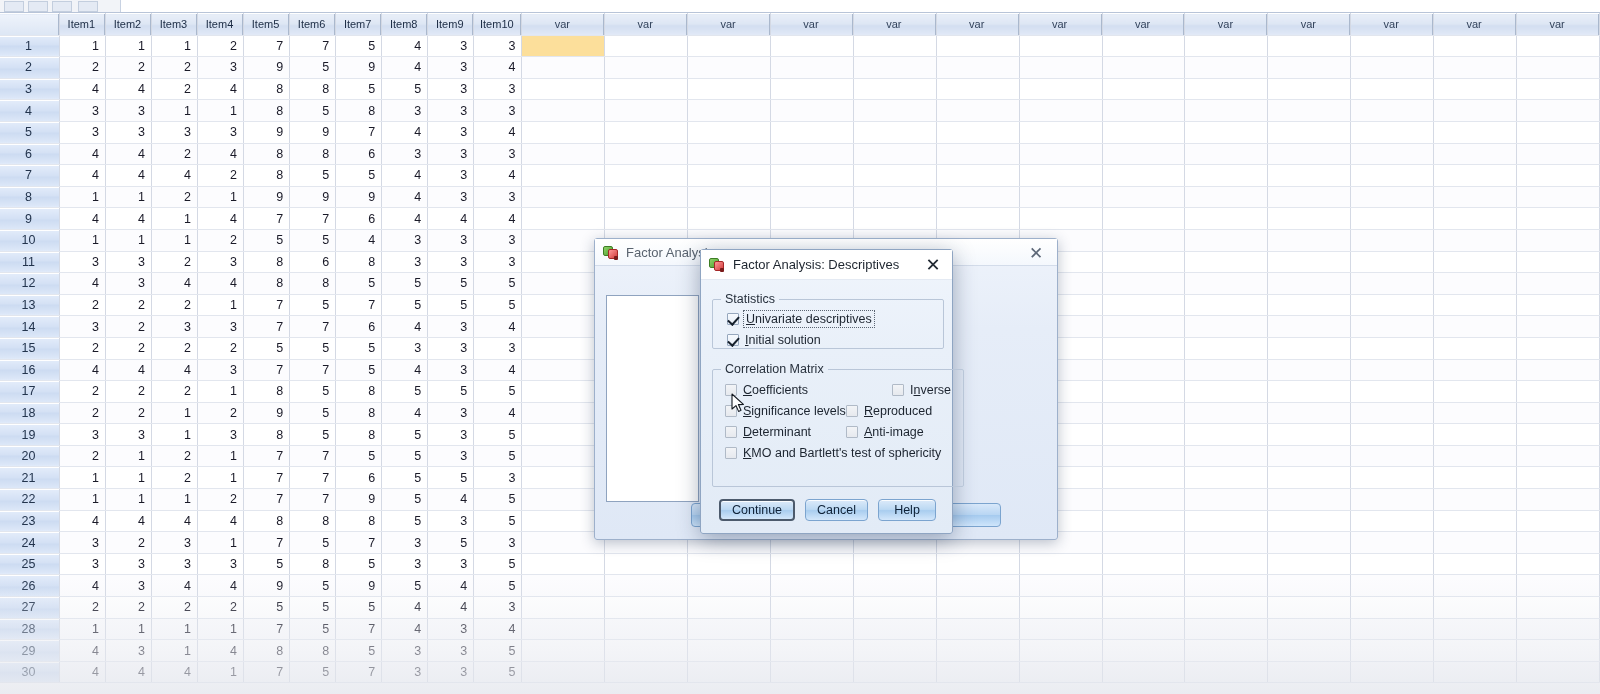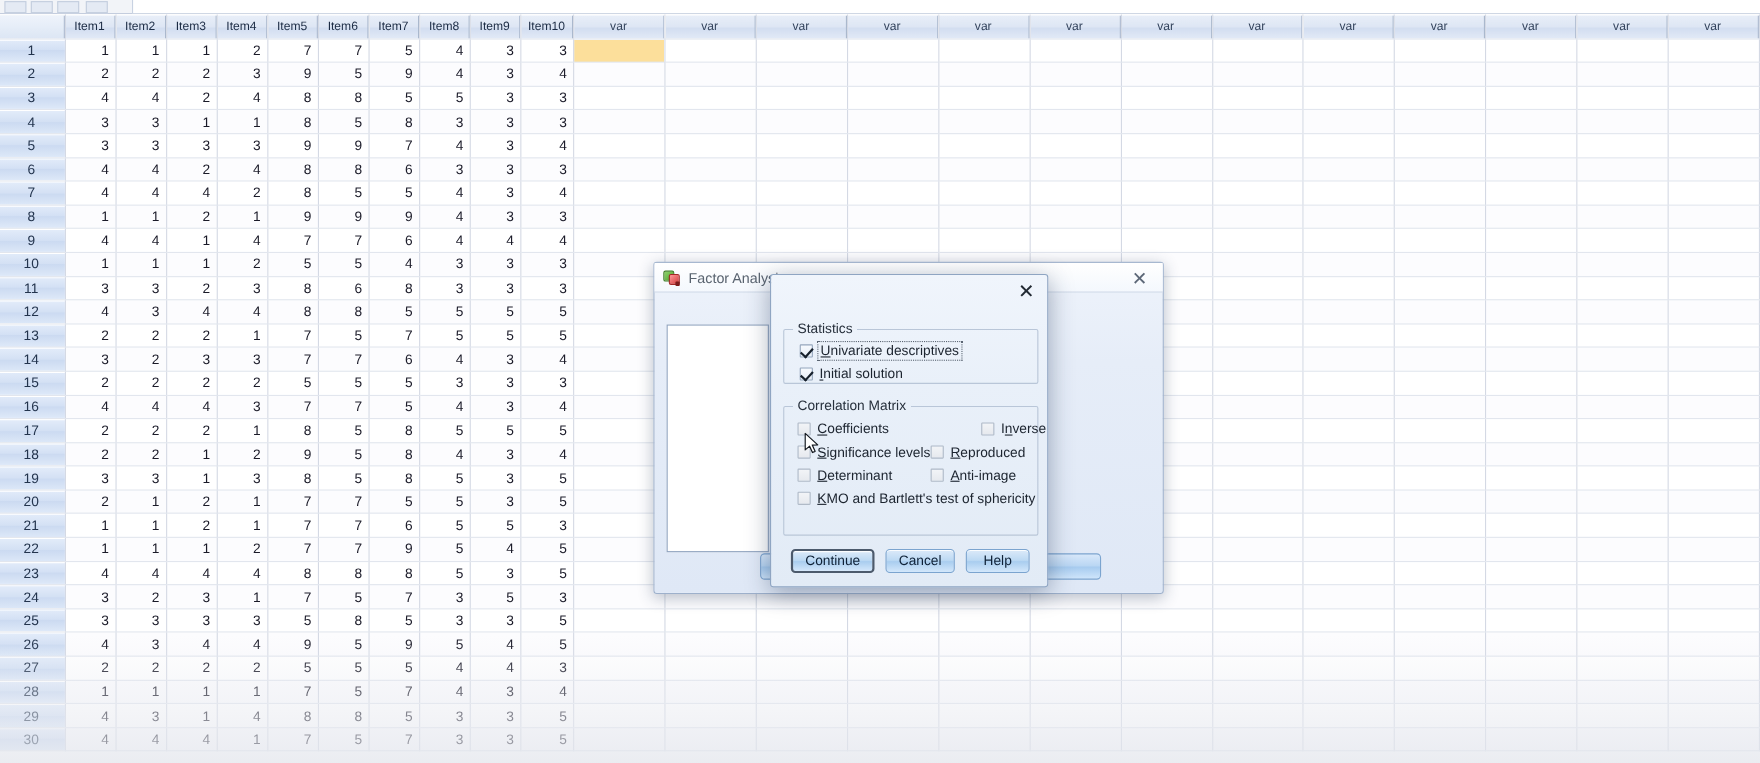--- a/index.html
+++ b/index.html
@@ -186,21 +186,21 @@
     border: 1px solid #b9c6d8;
     border-radius: 2px;
     margin:0; padding:0;
     background: transparent;
   }
   fieldset.grp > legend {
     margin-left: 8px; padding: 0 4px;
     font-size: 12.5px; color: #27303c;
   }
   #grp-statistics { left:11px; top:42px; width:232px; height:57px; }
-  #grp-corr       { left:11px; top:112px; width:232px; height:125px; }
+  #grp-corr       { left:11px; top:112px; width:252px; height:125px; }
 
   .cbrow {
     position:absolute; display:flex; align-items:center;
     font-size:12.5px; color:#1c242f; white-space:nowrap;
   }
   .cbox {
     width:12px; height:12px; flex:none; margin-right:6px;
     background: linear-gradient(to bottom,#f7fafe,#e7eef7);
     border:1px solid #96a7bd; border-radius:1px;
     position:relative;
@@ -1105,20 +1105,28 @@
   <div id="fa-listbox"></div>
 
 
   <div id="fa-bottom-row">
     <div class="fa-bbtn" style="left:0px;"></div>
     <div class="fa-bbtn" style="left:258px;"></div>
   </div>
 </div>
 
 <div id="desc-dialog">
+  <div class="d-title">
+    <span class="spss-icon">
+      <span class="sq1"></span>
+        <span class="sq2"></span>
+        <span class="dot"></span>
+    </span>
+    <span class="t-label">Factor Analysis: Descriptives</span>
+  </div>
   <div class="d-close">✕</div>
 
   <fieldset class="grp" id="grp-statistics">
     <legend>Statistics</legend>
     <div class="cbrow" style="left:14px; top:6px;">
       <span class="cbox on"></span>
       <span class="cbl focusring"><u>U</u>nivariate descriptives</span>
     </div>
     <div class="cbrow" style="left:14px; top:27px;">
       <span class="cbox on"></span>

